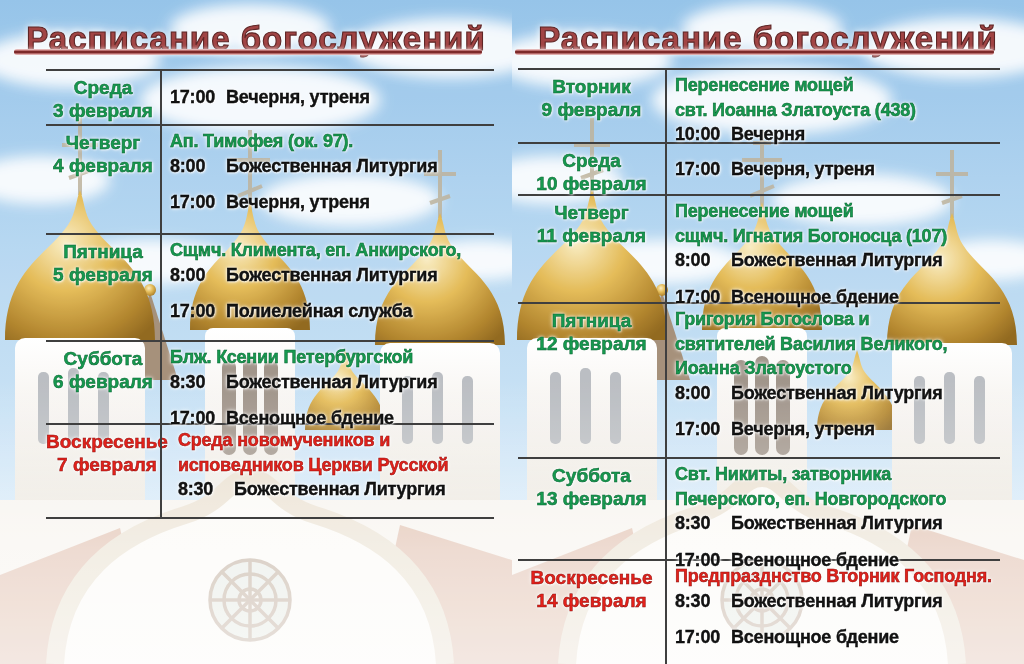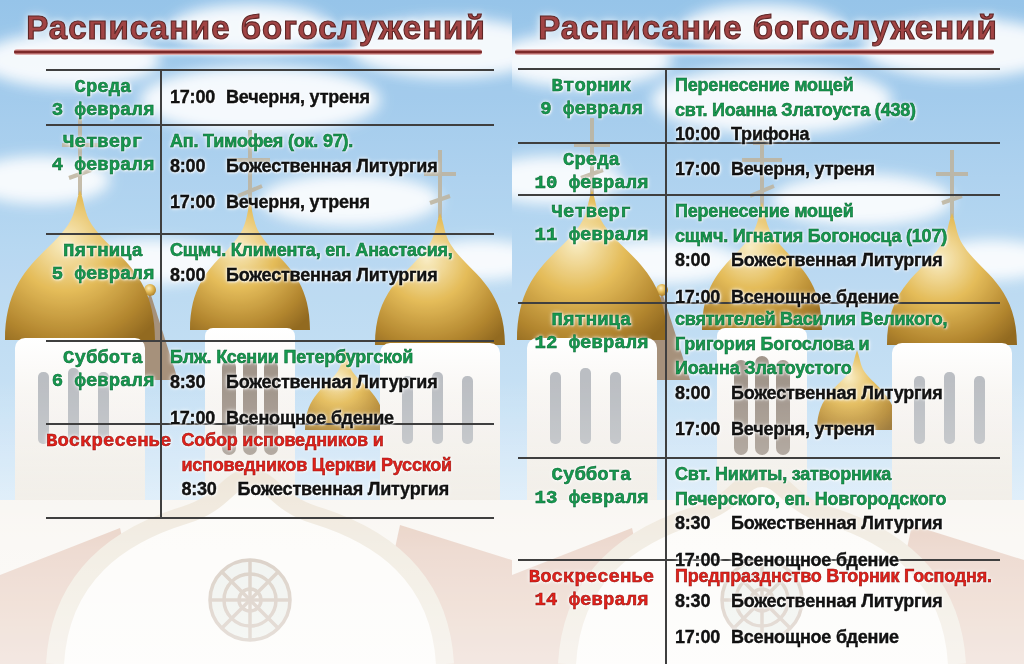--- a/index.html
+++ b/index.html
@@ -14,38 +14,38 @@
   }
   html,body{margin:0;padding:0;}
   body{
     width:1024px;height:664px;position:relative;overflow:hidden;
     font-family:"Liberation Sans","DejaVu Sans",sans-serif;
     background:#cfe4f6;
   }
   .panel{position:absolute;top:0;width:512px;height:664px;overflow:hidden;}
   .panel .bg{position:absolute;left:0;top:0;width:512px;height:664px;}
   .title{
-    position:absolute;top:9px;left:0;width:100%;margin:0;text-align:center;
+    position:absolute;top:20px;left:0;width:100%;margin:0;text-align:center;
     font-size:33px;font-weight:bold;letter-spacing:1px;color:var(--maroon);
     -webkit-text-stroke:1.1px var(--maroon-dk);
     text-shadow:0 0 6px rgba(255,255,255,.85),0 0 12px rgba(255,255,255,.6);
   }
   .sep{
     position:absolute;top:49px;height:6px;border-radius:3px;
     background:linear-gradient(to bottom,#f3d9d9 0%,#c98080 22%,#7c2a2a 40%,#7c2a2a 62%,#c98080 80%,#f0cfcf 100%);
     box-shadow:0 0 4px rgba(255,255,255,.8);
   }
   .table{position:absolute;}
   .table{border-top:2px solid var(--line);}
   .row{display:flex;box-sizing:border-box;border-bottom:2px solid var(--line);}
   .row.noline{border-bottom:none;}
   .vdiv{position:absolute;top:0;bottom:0;width:2px;background:var(--line);}
   .date-cell{
     flex:0 0 auto;text-align:center;padding-top:5px;box-sizing:border-box;
-    font-size:19px;font-weight:bold;line-height:23px;white-space:nowrap;font-family:Liberation Mono, monospace;
+    font-size:19px;font-weight:bold;line-height:23px;white-space:nowrap;
   }
   .content{
     flex:1 1 auto;display:flex;flex-direction:column;box-sizing:border-box;
     padding:3px 0 0 10px;min-width:0;
   }
   .content.vcenter{justify-content:center;padding-top:0;}
   .line{
     font-size:18px;font-weight:bold;line-height:24.5px;white-space:nowrap;
     letter-spacing:-0.2px;
   }
@@ -179,41 +179,43 @@
           <div class="line col-black"><span class="time">8:00</span><span>Божественная Литургия</span></div>
           <div class="line col-black gap"><span class="time">17:00</span><span>Вечерня, утреня</span></div>
         </div>
       </div>
       <div class="row" style="height: 107px;">
         <div class="date-cell col-green" style="flex-basis: 114px;">
           <div>Пятница</div>
           <div>5 февраля</div>
         </div>
         <div class="content">
-          <div class="line col-green">Сщмч. Климента, еп. Анастасия,</div>
-          <div class="line col-black"><span class="time">8:00</span><span>Божественная Литургия</span></div>
+          <div class="line col-green">Сщмч. Климента, еп. Анкирского,</div>
+          <div class="line col-black"><span class="time">8:00</span><span>Божественная Литургия</span></div>
+          <div class="line col-black gap"><span class="time">17:00</span><span>Полиелейная служба</span></div>
         </div>
       </div>
       <div class="row" style="height: 83px;">
         <div class="date-cell col-green" style="flex-basis: 114px;">
           <div>Суббота</div>
           <div>6 февраля</div>
         </div>
         <div class="content">
           <div class="line col-green">Блж. Ксении Петербургской</div>
           <div class="line col-black"><span class="time">8:30</span><span>Божественная Литургия</span></div>
           <div class="line col-black gap"><span class="time">17:00</span><span>Всенощное бдение</span></div>
         </div>
       </div>
       <div class="row" style="height: 94px;">
         <div class="date-cell col-red" style="flex-basis: 114px;">
           <div>Воскресенье</div>
-        </div>
-        <div class="content">
-          <div class="line col-red">Собор исповедников и</div>
+          <div>7 февраля</div>
+        </div>
+        <div class="content">
+          <div class="line col-red">Среда новомучеников и</div>
           <div class="line col-red">исповедников Церкви Русской</div>
           <div class="line col-black"><span class="time">8:30</span><span>Божественная Литургия</span></div>
         </div>
       </div>
     </div>
 </section>
 
 <section class="panel" style="left:512px">
   <svg class="bg" viewBox="0 0 512 664">
       <use href="#church-scene"></use>
@@ -223,21 +225,21 @@
   <div class="table" id="table-1" style="left: 6px; top: 68px; width: 482px;">
       <div class="vdiv" style="left: 147px;"></div>
       <div class="row" style="height: 74px; justify-content: flex-end;">
         <div class="date-cell col-green" style="flex-basis: 147px;">
           <div>Вторник</div>
           <div>9 февраля</div>
         </div>
         <div class="content">
           <div class="line col-green">Перенесение мощей</div>
           <div class="line col-green">свт. Иоанна Златоуста (438)</div>
-          <div class="line col-black"><span class="time">10:00</span><span>Трифона</span></div>
+          <div class="line col-black"><span class="time">10:00</span><span>Вечерня</span></div>
         </div>
       </div>
       <div class="row" style="height: 52px;">
         <div class="date-cell col-green" style="flex-basis: 147px;">
           <div>Среда</div>
           <div>10 февраля</div>
         </div>
         <div class="content vcenter">
           <div class="line col-black"><span class="time">17:00</span><span>Вечерня, утреня</span></div>
         </div>
@@ -253,22 +255,22 @@
           <div class="line col-black"><span class="time">8:00</span><span>Божественная Литургия</span></div>
           <div class="line col-black gap"><span class="time">17:00</span><span>Всенощное бдение</span></div>
         </div>
       </div>
       <div class="row" style="height: 155px;">
         <div class="date-cell col-green" style="flex-basis: 147px;">
           <div>Пятница</div>
           <div>12 февраля</div>
         </div>
         <div class="content">
+          <div class="line col-green">Григория Богослова и</div>
           <div class="line col-green">святителей Василия Великого,</div>
-          <div class="line col-green">Григория Богослова и</div>
           <div class="line col-green">Иоанна Златоустого</div>
           <div class="line col-black"><span class="time">8:00</span><span>Божественная Литургия</span></div>
           <div class="line col-black gap"><span class="time">17:00</span><span>Вечерня, утреня</span></div>
         </div>
       </div>
       <div class="row" style="height: 102px;">
         <div class="date-cell col-green" style="flex-basis: 147px;">
           <div>Суббота</div>
           <div>13 февраля</div>
         </div>

